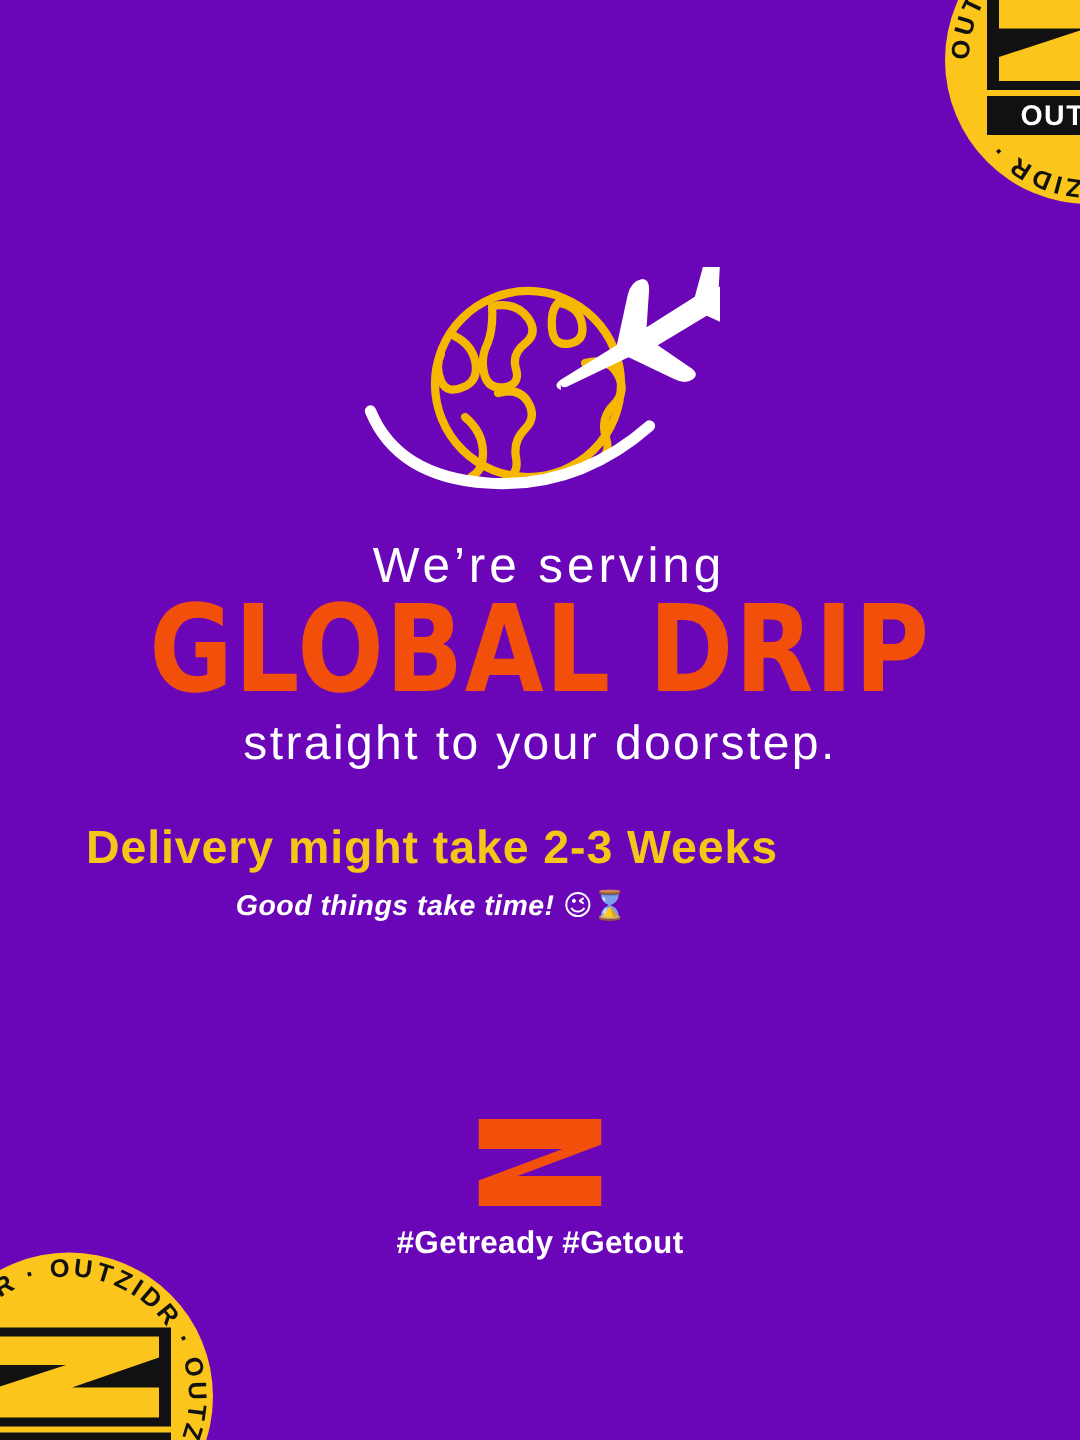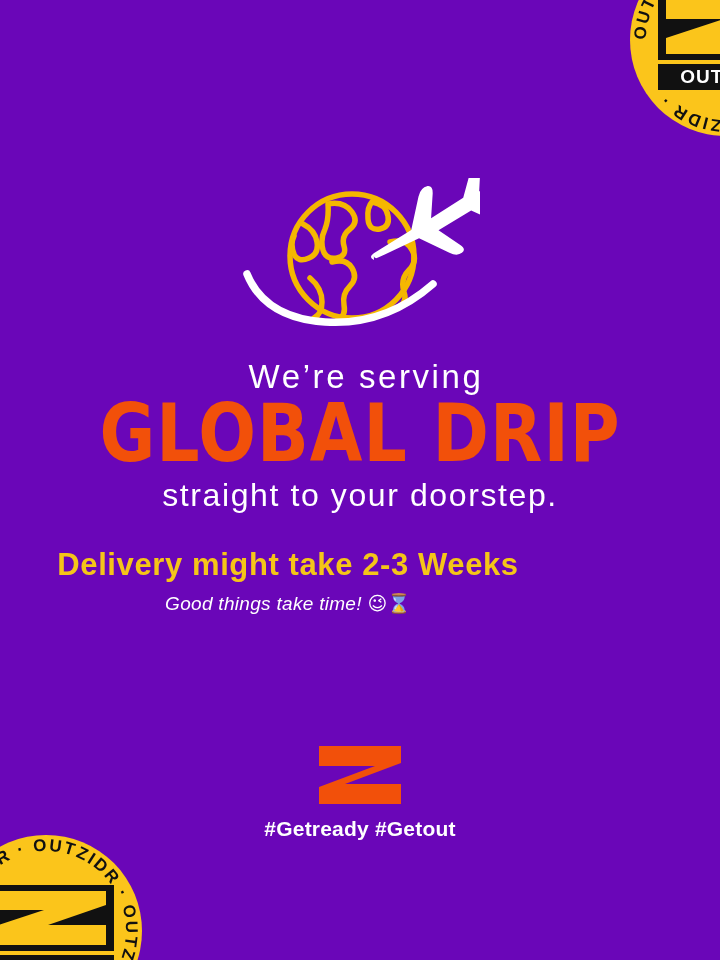--- a/index.html
+++ b/index.html
@@ -79,21 +79,21 @@
     font-size: 31px;
     font-weight: 700;
     color: #f5c518;
     letter-spacing: 0.6px;
     line-height: 1.1;
     margin: 0;
   }
   .delivery-sub {
     margin: 10px 0 0 0;
     font-size: 19px;
-    font-weight: 400;
+    font-weight: 700;
     font-style: italic;
     color: #ffffff;
     letter-spacing: 0.3px;
   }
   .delivery-sub .emoji {
     font-style: normal;
     font-family: "DejaVu Sans", sans-serif;
     letter-spacing: 0;
   }
 

